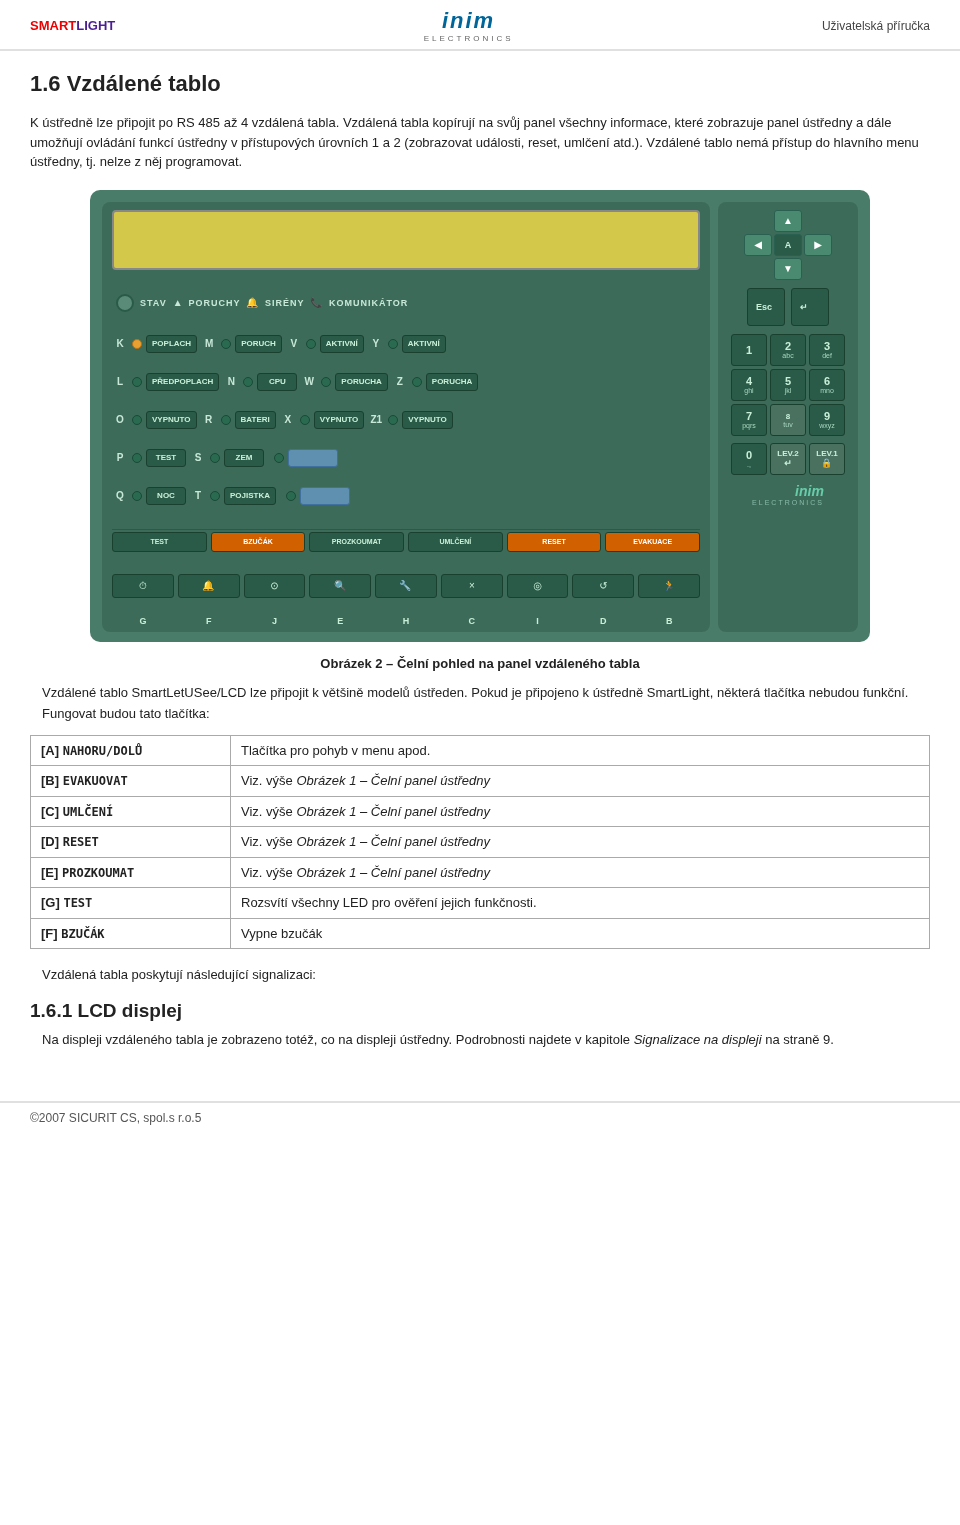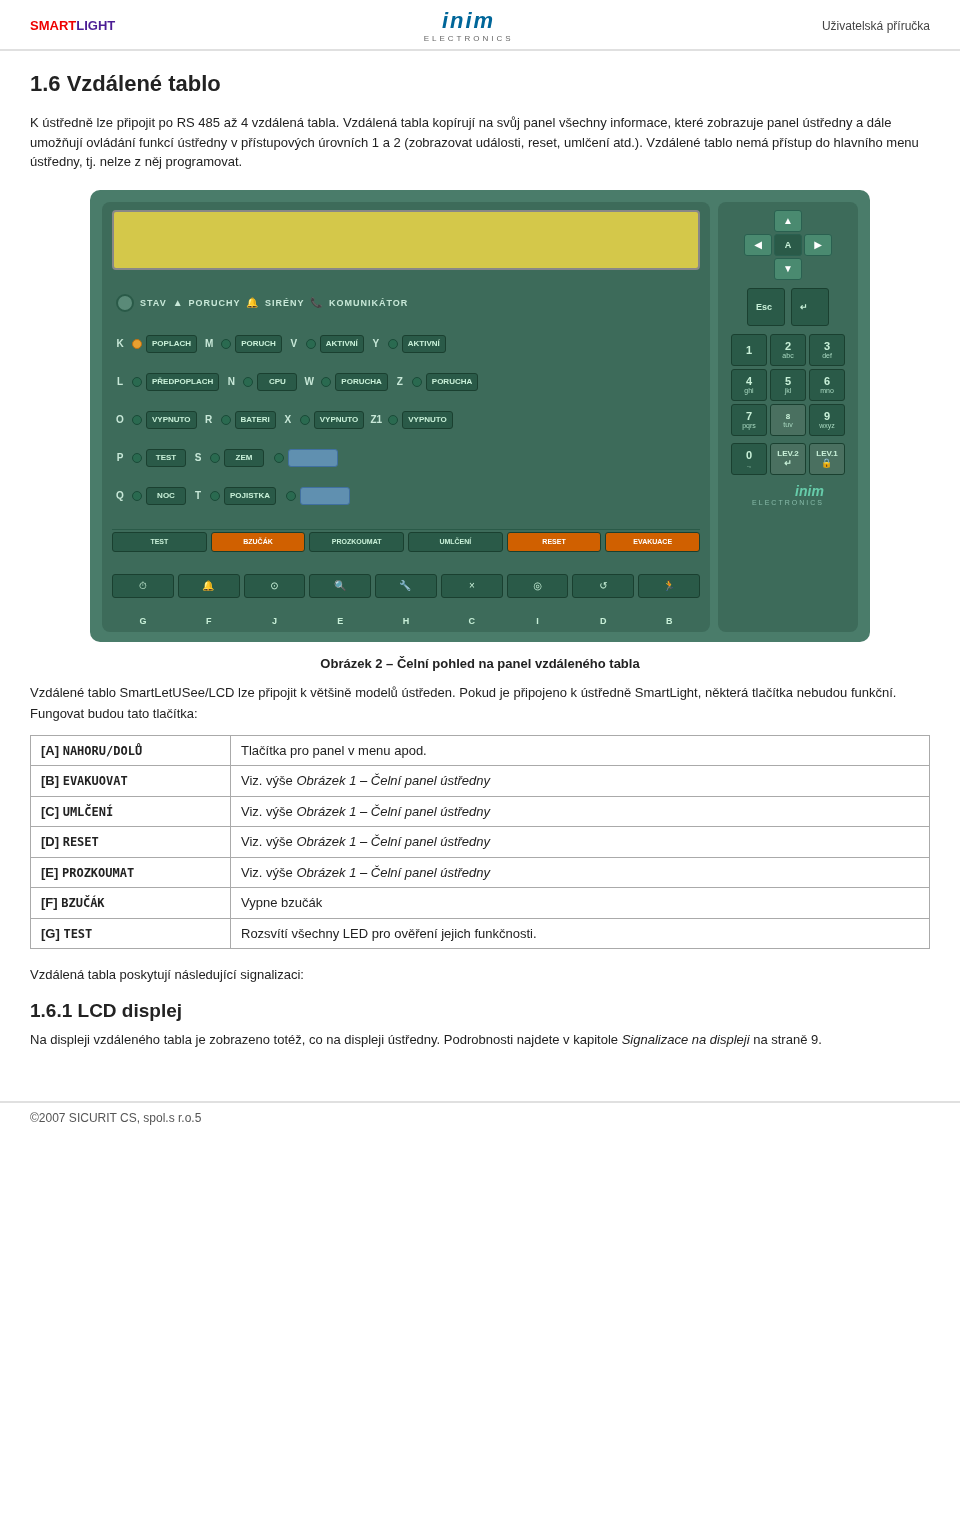--- a/index.html
+++ b/index.html
@@ -284,21 +284,21 @@
 
     
     .caption {
       text-align: center;
       font-weight: bold;
       font-size: 13px;
       margin-bottom: 10px;
     }
 
     
-    .description { margin-bottom: 10px; font-size: 13px; line-height: 1.6; }
+    .description { margin-bottom: 10px; font-size: 13px; line-height: 1.6; margin-left: 12px; }
 
     
     table {
       width: 100%;
       border-collapse: collapse;
       margin-bottom: 16px;
       font-size: 13px;
     }
     table td {
       border: 1px solid #aaa;
@@ -554,45 +554,45 @@
   </div>
 
   <p class="caption">Obrázek 2 – Čelní pohled na panel vzdáleného tabla</p>
 
   <p class="description">Vzdálené tablo SmartLetUSee/LCD lze připojit k většině modelů ústředen. Pokud je připojeno k ústředně SmartLight, některá tlačítka nebudou funkční. Fungovat budou tato tlačítka:</p>
 
   <table>
     <tbody id="table-body">
         <tr>
           <td><span class="key-tag">[A]</span> <span class="mono">NAHORU/DOLŮ</span></td>
-          <td>Tlačítka pro panel v menu apod.</td>
+          <td>Tlačítka pro pohyb v menu apod.</td>
         </tr>
         <tr>
           <td><span class="key-tag">[B]</span> <span class="mono">EVAKUOVAT</span></td>
           <td>Viz. výše <em>Obrázek 1 – Čelní panel ústředny</em></td>
         </tr>
         <tr>
           <td><span class="key-tag">[C]</span> <span class="mono">UMLČENÍ</span></td>
           <td>Viz. výše <em>Obrázek 1 – Čelní panel ústředny</em></td>
         </tr>
         <tr>
           <td><span class="key-tag">[D]</span> <span class="mono">RESET</span></td>
           <td>Viz. výše <em>Obrázek 1 – Čelní panel ústředny</em></td>
         </tr>
         <tr>
           <td><span class="key-tag">[E]</span> <span class="mono">PROZKOUMAT</span></td>
           <td>Viz. výše <em>Obrázek 1 – Čelní panel ústředny</em></td>
         </tr>
         <tr>
+          <td><span class="key-tag">[G]</span> <span class="mono">TEST</span></td>
+          <td>Rozsvítí všechny LED pro ověření jejich funkčnosti.</td>
+        </tr>
+        <tr>
           <td><span class="key-tag">[F]</span> <span class="mono">BZUČÁK</span></td>
           <td>Vypne bzučák</td>
-        </tr>
-        <tr>
-          <td><span class="key-tag">[G]</span> <span class="mono">TEST</span></td>
-          <td>Rozsvítí všechny LED pro ověření jejich funkčnosti.</td>
         </tr>
       </tbody>
   </table>
 
   <p class="description">Vzdálená tabla poskytují následující signalizaci:</p>
 
   <h3>1.6.1  LCD displej</h3>
   <p class="description">
     Na displeji vzdáleného tabla je zobrazeno totéž, co na displeji ústředny. Podrobnosti najdete v kapitole <em>Signalizace na displeji</em> na straně 9.
   </p>

